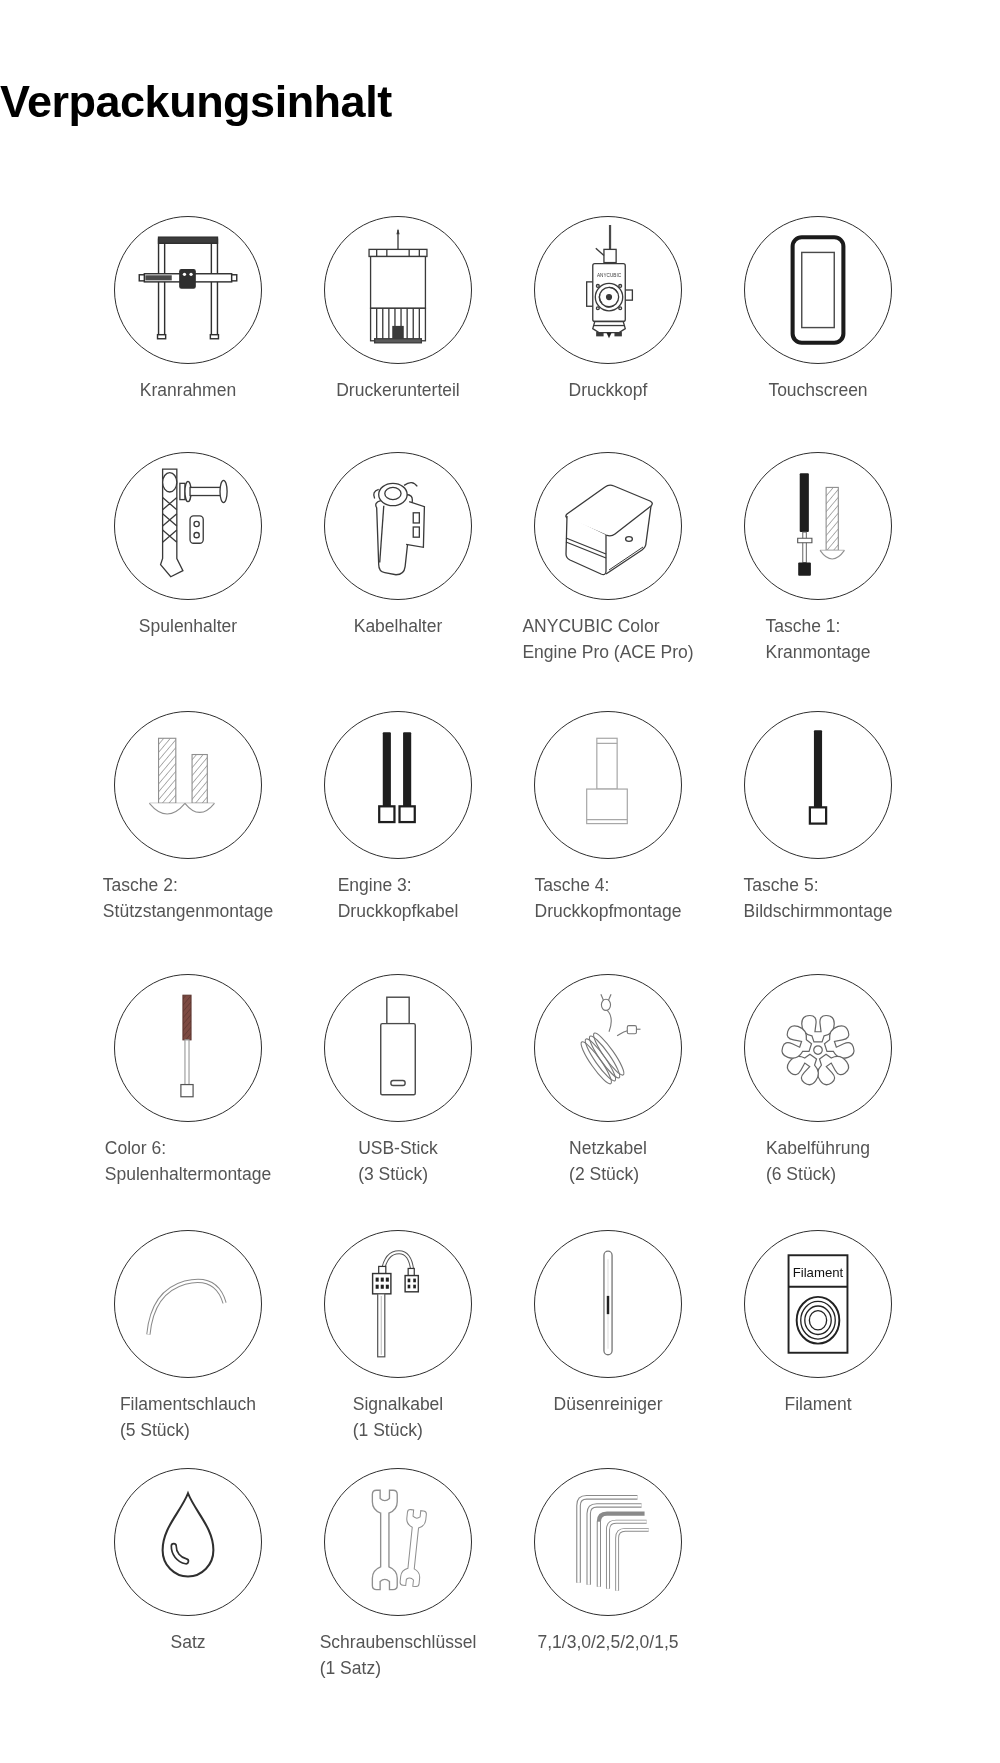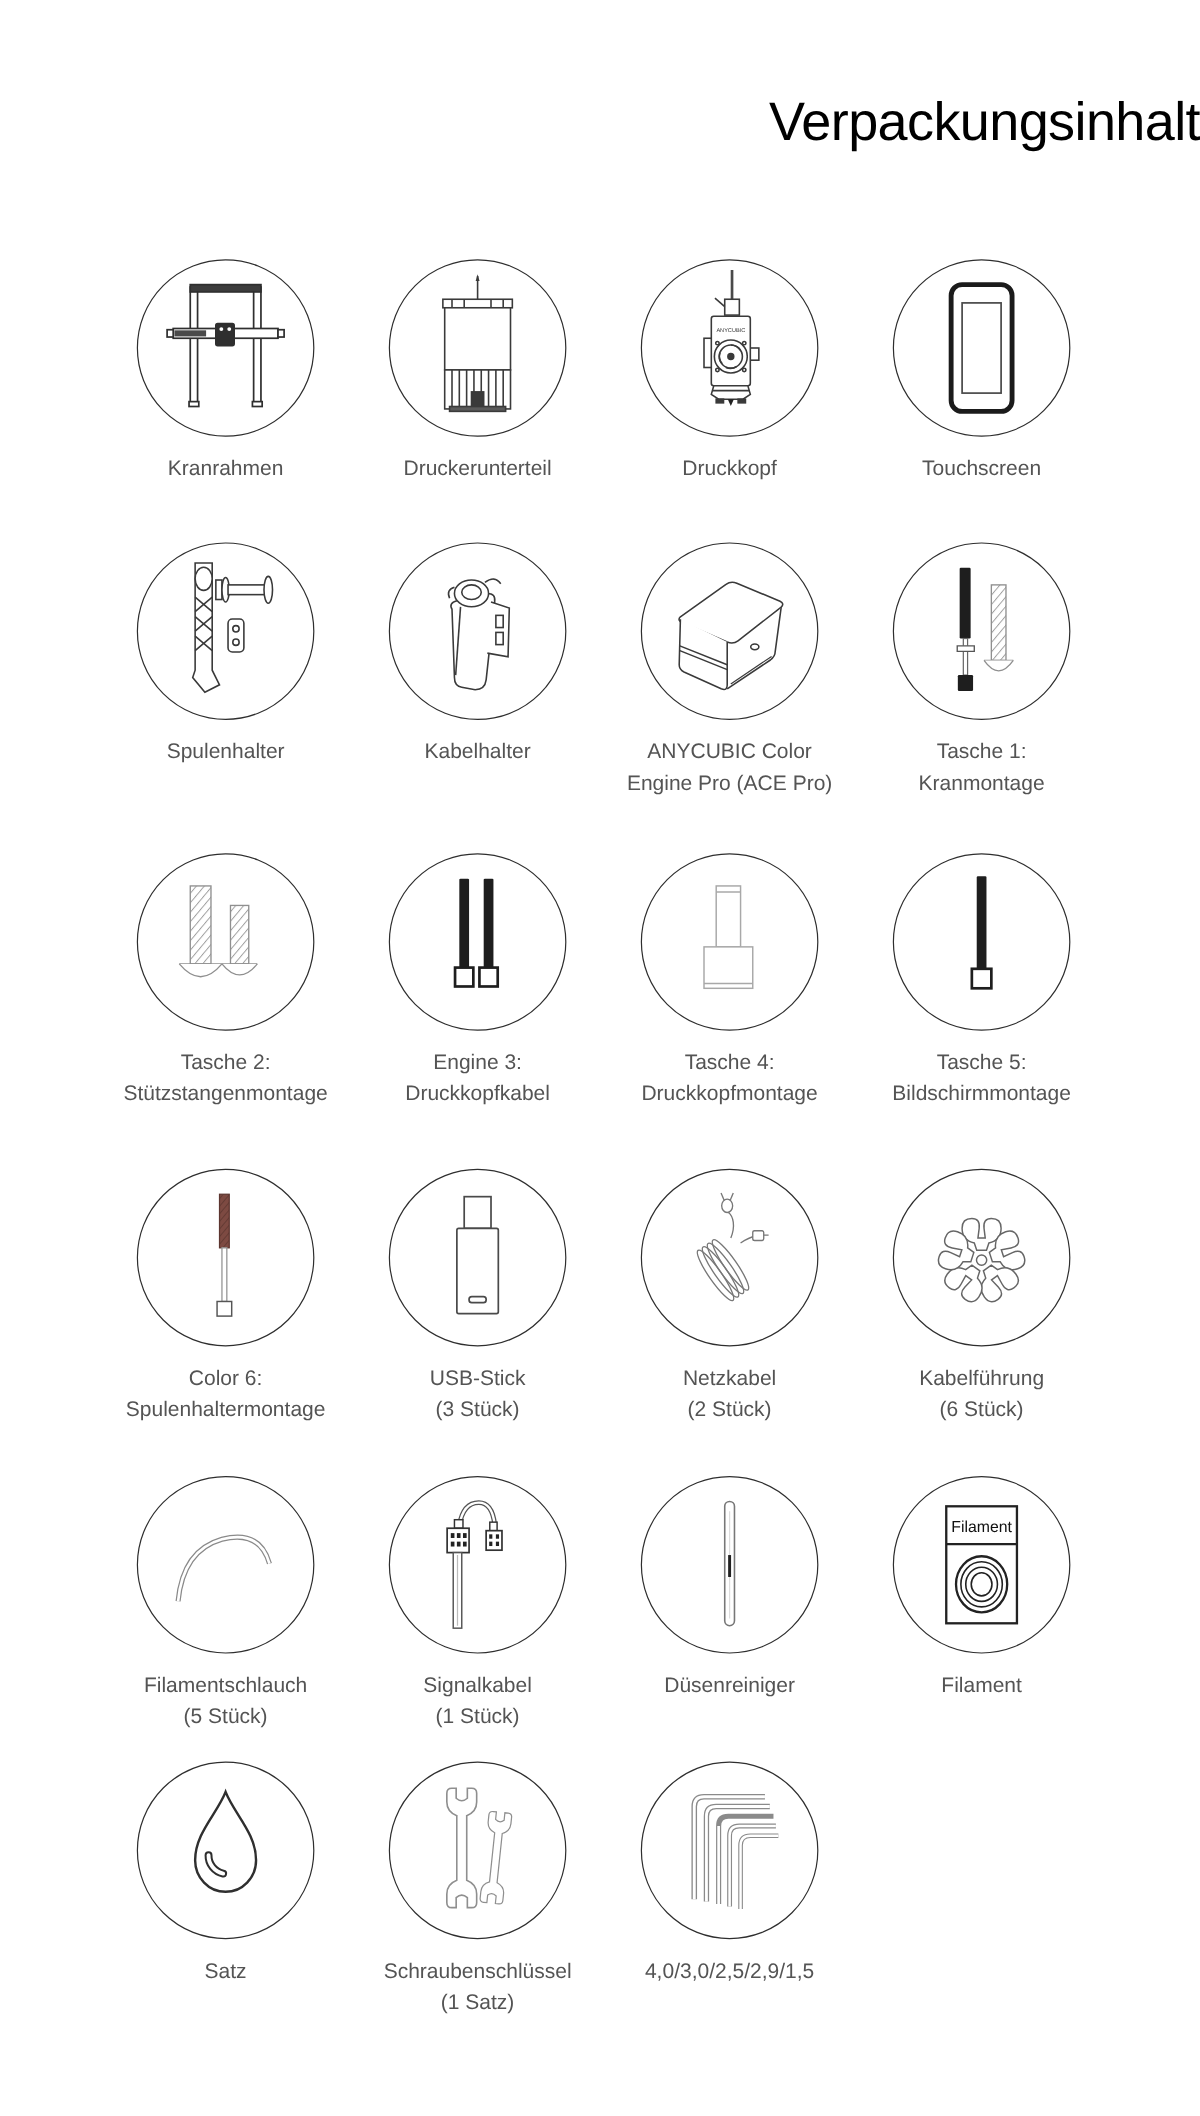--- a/index.html
+++ b/index.html
@@ -1,28 +1,28 @@
 <!DOCTYPE html>
 <html><head>
 <meta charset="utf-8">
 <style>
   html,body{margin:0;padding:0;background:#ffffff;}
   .page{position:relative;width:1000px;height:1763px;background:#ffffff;overflow:hidden;
         font-family:"Liberation Sans","DejaVu Sans",sans-serif;}
-  .title{position:absolute;top:76px;left:0;right:0;text-align:right;
-         font-size:45px;font-weight:400;color:#000;letter-spacing:-0.5px;}
+  .title{position:absolute;top:76px;left:0;right:0;text-align:left;
+         font-size:45px;font-weight:700;color:#000;letter-spacing:-0.5px;}
   .row{position:absolute;left:83px;width:840px;display:grid;
        grid-template-columns:repeat(4,210px);justify-items:center;}
   .row-1{top:216px}.row-2{top:452px}.row-3{top:711px}
   .row-4{top:974px}.row-5{top:1230px}.row-6{top:1468px}
   .cell{width:210px;display:flex;flex-direction:column;align-items:center;}
   .circle{width:148px;height:148px;border:1.5px solid #2e2e2e;border-radius:50%;
           box-sizing:border-box;display:flex;align-items:center;justify-content:center;
           background:#fff;}
-  .label{margin-top:13px;text-align:center;font-size:17.5px;line-height:26px;
+  .label{margin-top:13px;text-align:left;font-size:17.5px;line-height:26px;
          color:#545454;white-space:pre-line;}
   svg{display:block;}
 </style>
 </head>
 <body>
 
 <svg width="0" height="0" style="position:absolute" aria-hidden="true">
   <defs>
     <pattern id="hatch" patternUnits="userSpaceOnUse" width="5" height="5" patternTransform="rotate(40)">
       <rect width="5" height="5" fill="#ffffff"></rect>
@@ -463,17 +463,17 @@
             <path d="M36,106 L36,36 Q36,28 44,28 L88,28" stroke="#fff" stroke-width="2.3"></path>
             <path d="M46,108 L46,44 Q46,36 54,36 L91,36" stroke="#8a8a8a" stroke-width="4.2"></path>
             <path d="M46,108 L46,44 Qx46,36 54,36 L91,36" stroke="#fff" stroke-width="2.2"></path>
             <path d="M55,110 L55,52 Q55,44 63,44 L93,44" stroke="#8a8a8a" stroke-width="4"></path>
             <path d="M55,110 L55,52 Q55,44 63,44 L93,44" stroke="#fff" stroke-width="2.1"></path>
             <path d="M64,112 L64,60 Q64,52 72,52 L95,52" stroke="#8a8a8a" stroke-width="3.8"></path>
             <path d="M64,112 L64,60 Q64,52 72,52 L95,52" stroke="#fff" stroke-width="2"></path>
           </g>
         </svg>
       </div>
-      <div class="label">4,0/3,0/2,5/2,9/1,5</div>
+      <div class="label">7,1/3,0/2,5/2,0/1,5</div>
     </div>
   </div>
 
 </div>
 
 </body></html>

